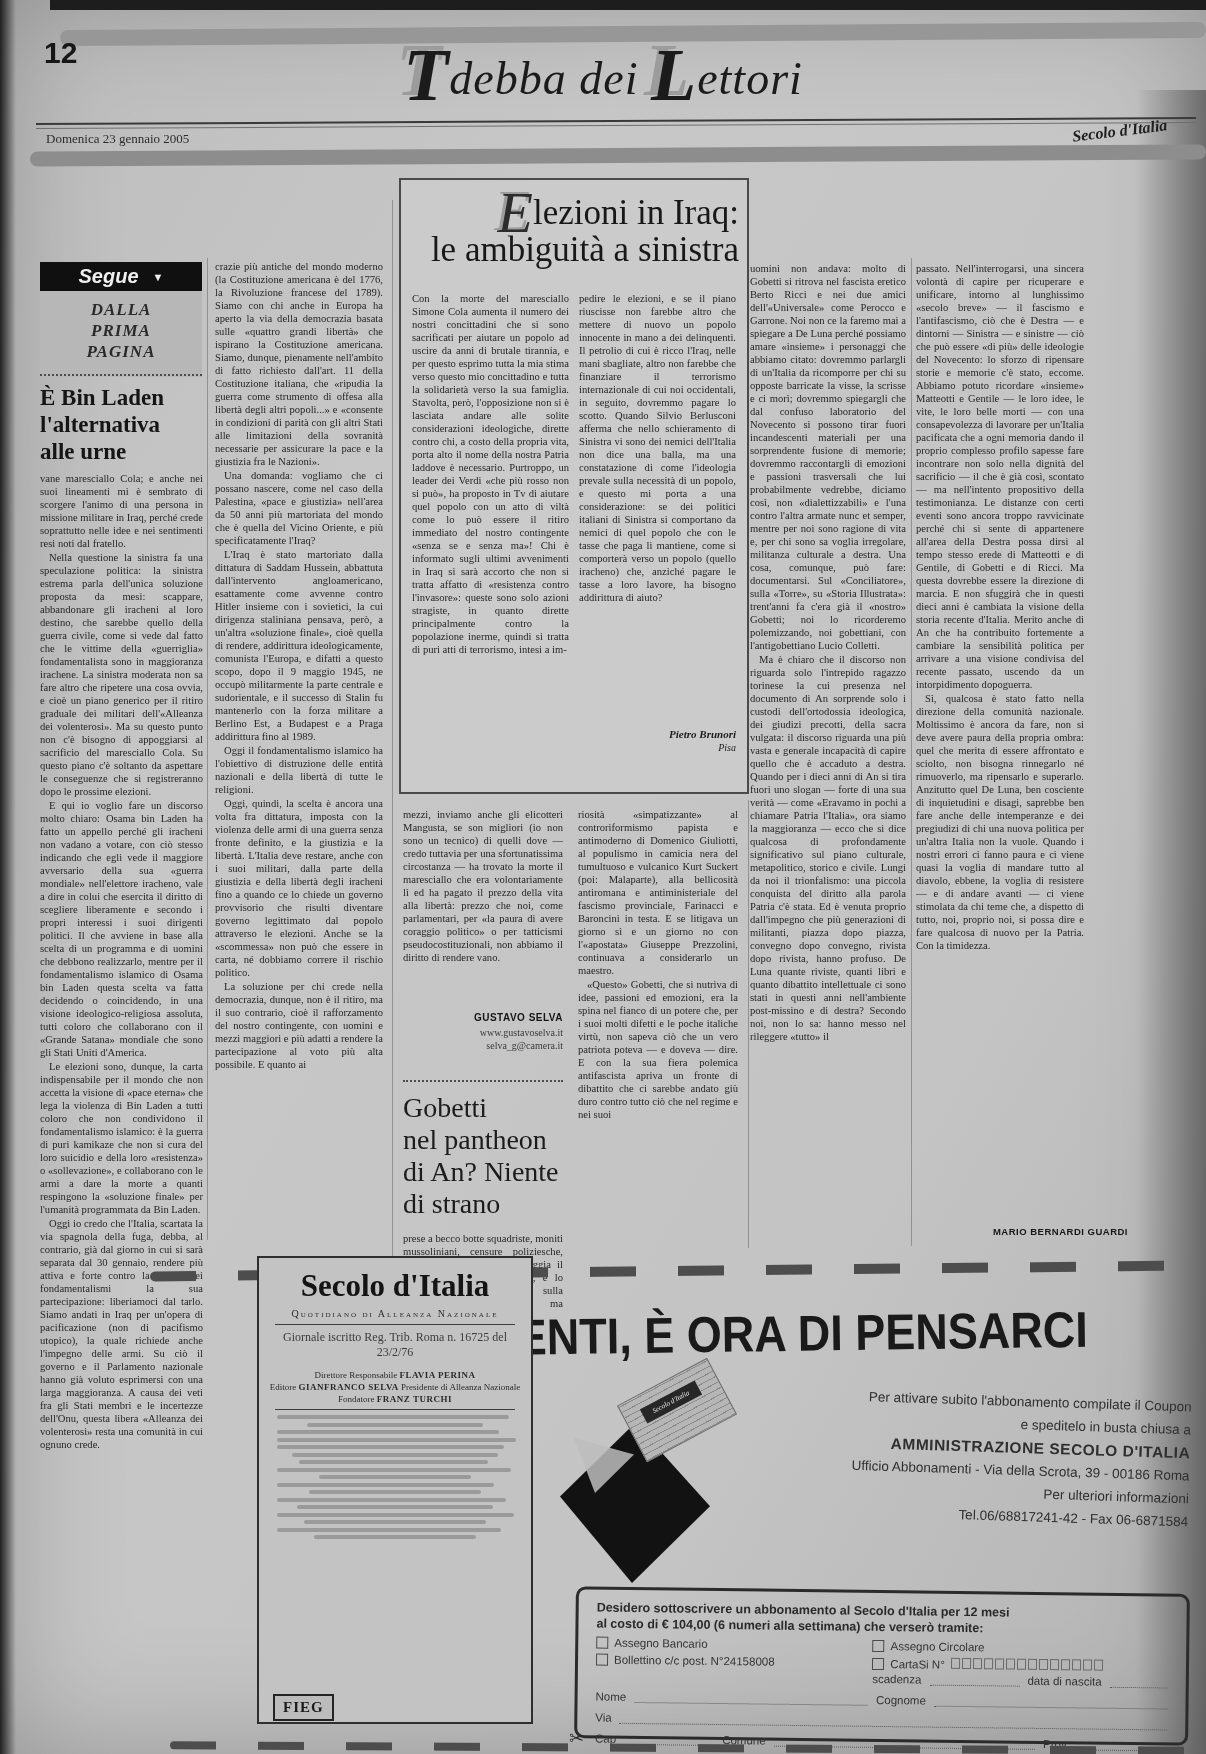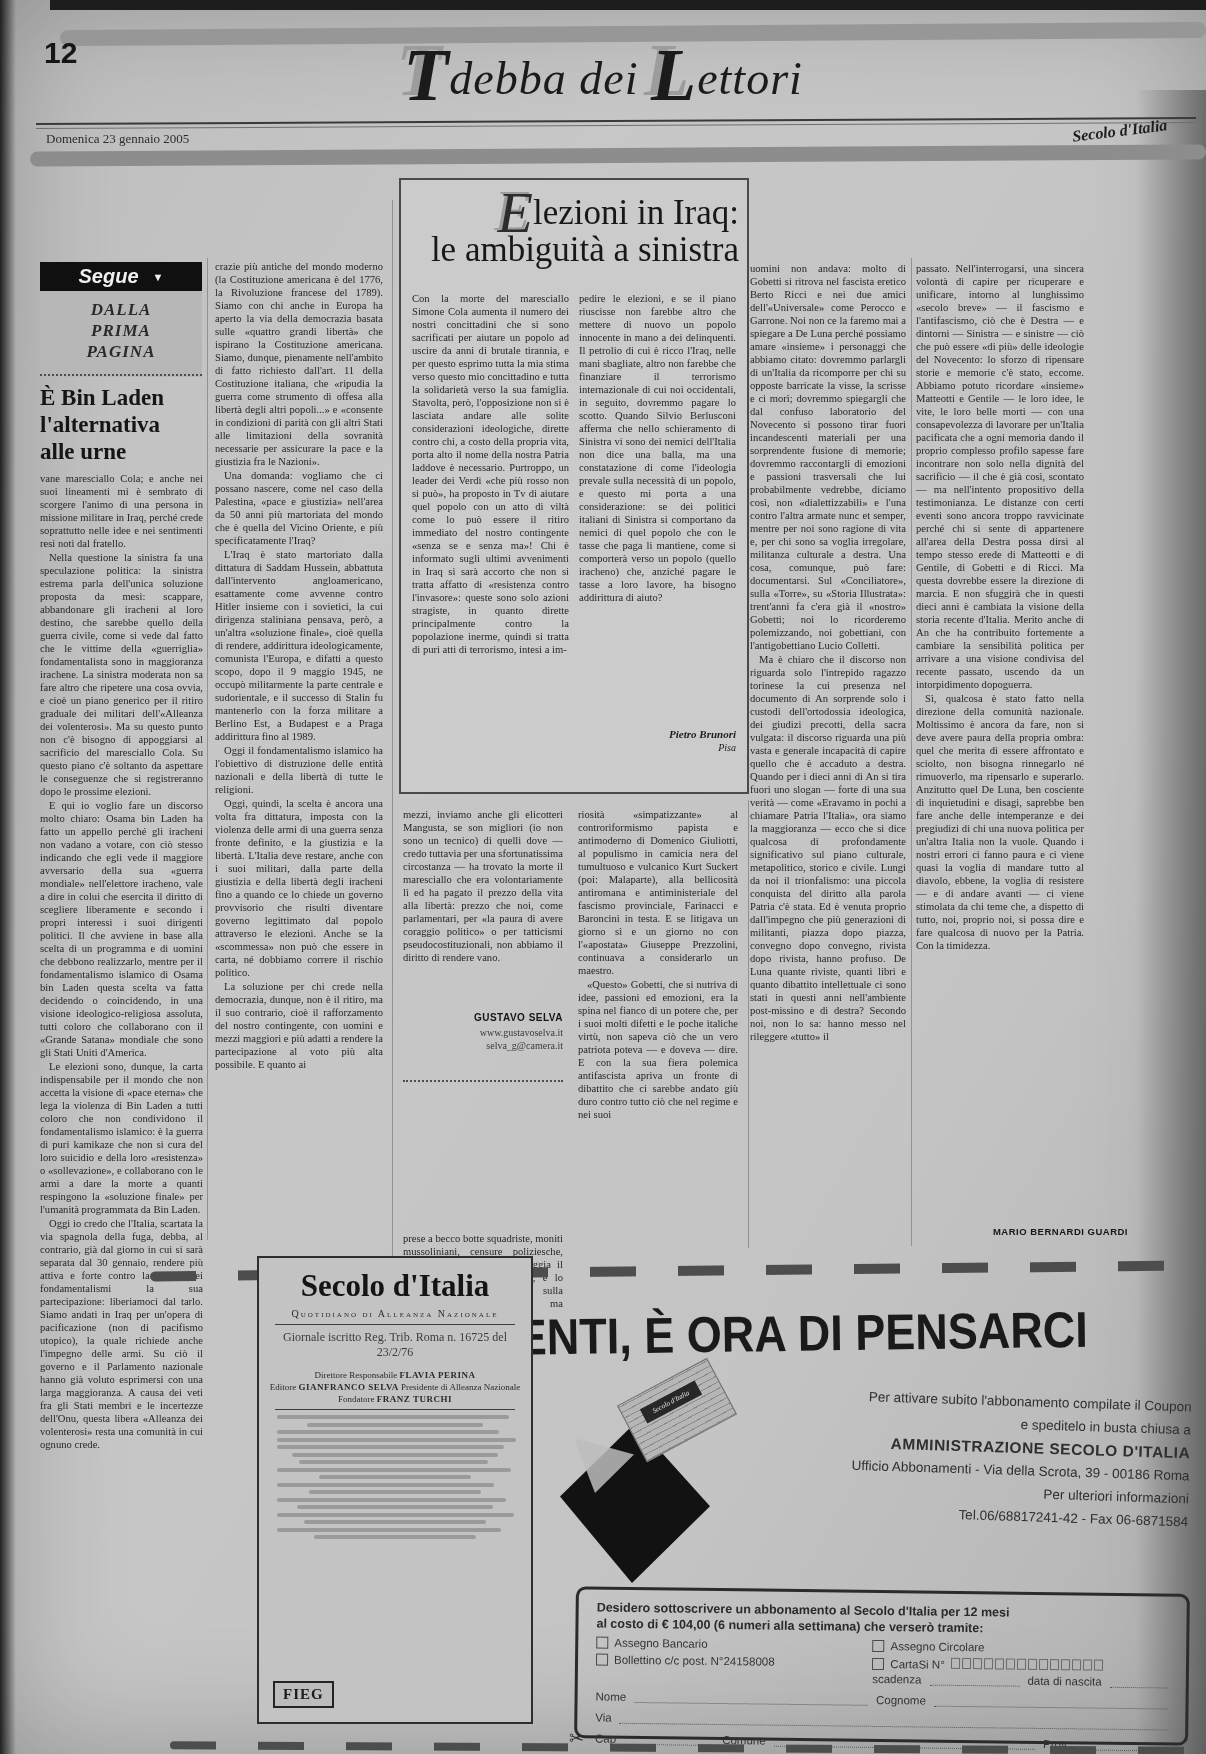--- a/index.html
+++ b/index.html
@@ -155,20 +155,26 @@
   <div class="col" style="left:403px;top:808px;width:160px;height:200px;">
     <p class="noindent">mezzi, inviamo anche gli elicotteri Mangusta, se son migliori (io non sono un tecnico) di quelli dove — credo tuttavia per una sfortunatissima circostanza — ha trovato la morte il maresciallo che era volontariamente lì ed ha pagato il prezzo della vita alla libertà: prezzo che noi, come parlamentari, per «la paura di avere coraggio politico» o per tatticismi pseudocostituzionali, non abbiamo il diritto di rendere vano.</p>
   </div>
   <div class="sig-caps" style="position:absolute;left:403px;top:1012px;width:160px;">GUSTAVO SELVA</div>
   <div class="sig-links" style="position:absolute;left:403px;top:1026px;width:160px;">
     <div>www.gustavoselva.it</div>
     <div>selva_g@camera.it</div>
   </div>
   <div class="dotted-rule" style="left:403px;top:1080px;width:160px;"></div>
 
+  <div class="sub-headline" style="left:403px;top:1092px;width:170px;">
+    <div>Gobetti</div>
+    <div>nel pantheon</div>
+    <div>di An? Niente</div>
+    <div>di strano</div>
+  </div>
   <div class="col" style="left:403px;top:1232px;width:160px;height:82px;">
     <p class="noindent">prese a becco botte squadriste, moniti mussoliniani, censure poliziesche, sequestri — aveva, sì, in uggia il mussolinismo normalizzatore, e lo bollava fieramente sulla «Rivoluzione Liberale», ma guardava con cu-</p>
   </div>
 
   <div class="col" style="left:578px;top:808px;width:160px;height:442px;">
     <p class="noindent">riosità «simpatizzante» al controriformismo papista e antimoderno di Domenico Giuliotti, al populismo in camicia nera del tumultuoso e vulcanico Kurt Suckert (poi: Malaparte), alla bellicosità antiromana e antiministeriale del fascismo provinciale, Farinacci e Baroncini in testa. E se litigava un giorno sì e un giorno no con l'«apostata» Giuseppe Prezzolini, continuava a considerarlo un maestro.</p>
     <p>«Questo» Gobetti, che si nutriva di idee, passioni ed emozioni, era la spina nel fianco di un potere che, per i suoi molti difetti e le poche italiche virtù, non sapeva ciò che un vero patriota poteva — e doveva — dire. E con la sua fiera polemica antifascista apriva un fronte di dibattito che ci sarebbe andato giù duro contro tutto ciò che nel regime e nei suoi</p>
   </div>
 
   <div class="col" style="left:750px;top:262px;width:156px;height:985px;">
@@ -218,21 +224,21 @@
       <div class="bar" style="width:60%;margin-left:20%;"></div>
         <div class="bar" style="width:86%;"></div>
       <div class="bar" style="width:68%;margin-left:16%;"></div>
         <div class="bar" style="width:91%;"></div>
       <div class="bar" style="width:78%;margin-left:11%;"></div>
         <div class="bar" style="width:94%;"></div>
       <div class="bar" style="width:72%;margin-left:14%;"></div>
         <div class="bar" style="width:89%;"></div>
       <div class="bar" style="width:64%;margin-left:18%;"></div>
     </div>
-    <div class="fieg" style="left:14px;bottom:14px;">FIEG</div>
+    <div class="fieg" style="left:14px;bottom:1px;">FIEG</div>
   </div>
 
   <div class="illus" style="left:548px;top:1368px;width:210px;height:225px;">
     <div class="env-black" style="left:12px;top:55px;width:150px;height:160px;"></div>
     <div class="env-flap" style="left:26px;top:70px;width:60px;height:55px;"></div>
     <div class="newsroll" style="left:78px;top:10px;width:100px;height:62px;"></div>
     <div class="newslabel" style="left:92px;top:26px;width:62px;height:16px;">Secolo d'Italia</div>
   </div>
 
   <div class="info-block" style="left:720px;top:1388px;width:470px;">

